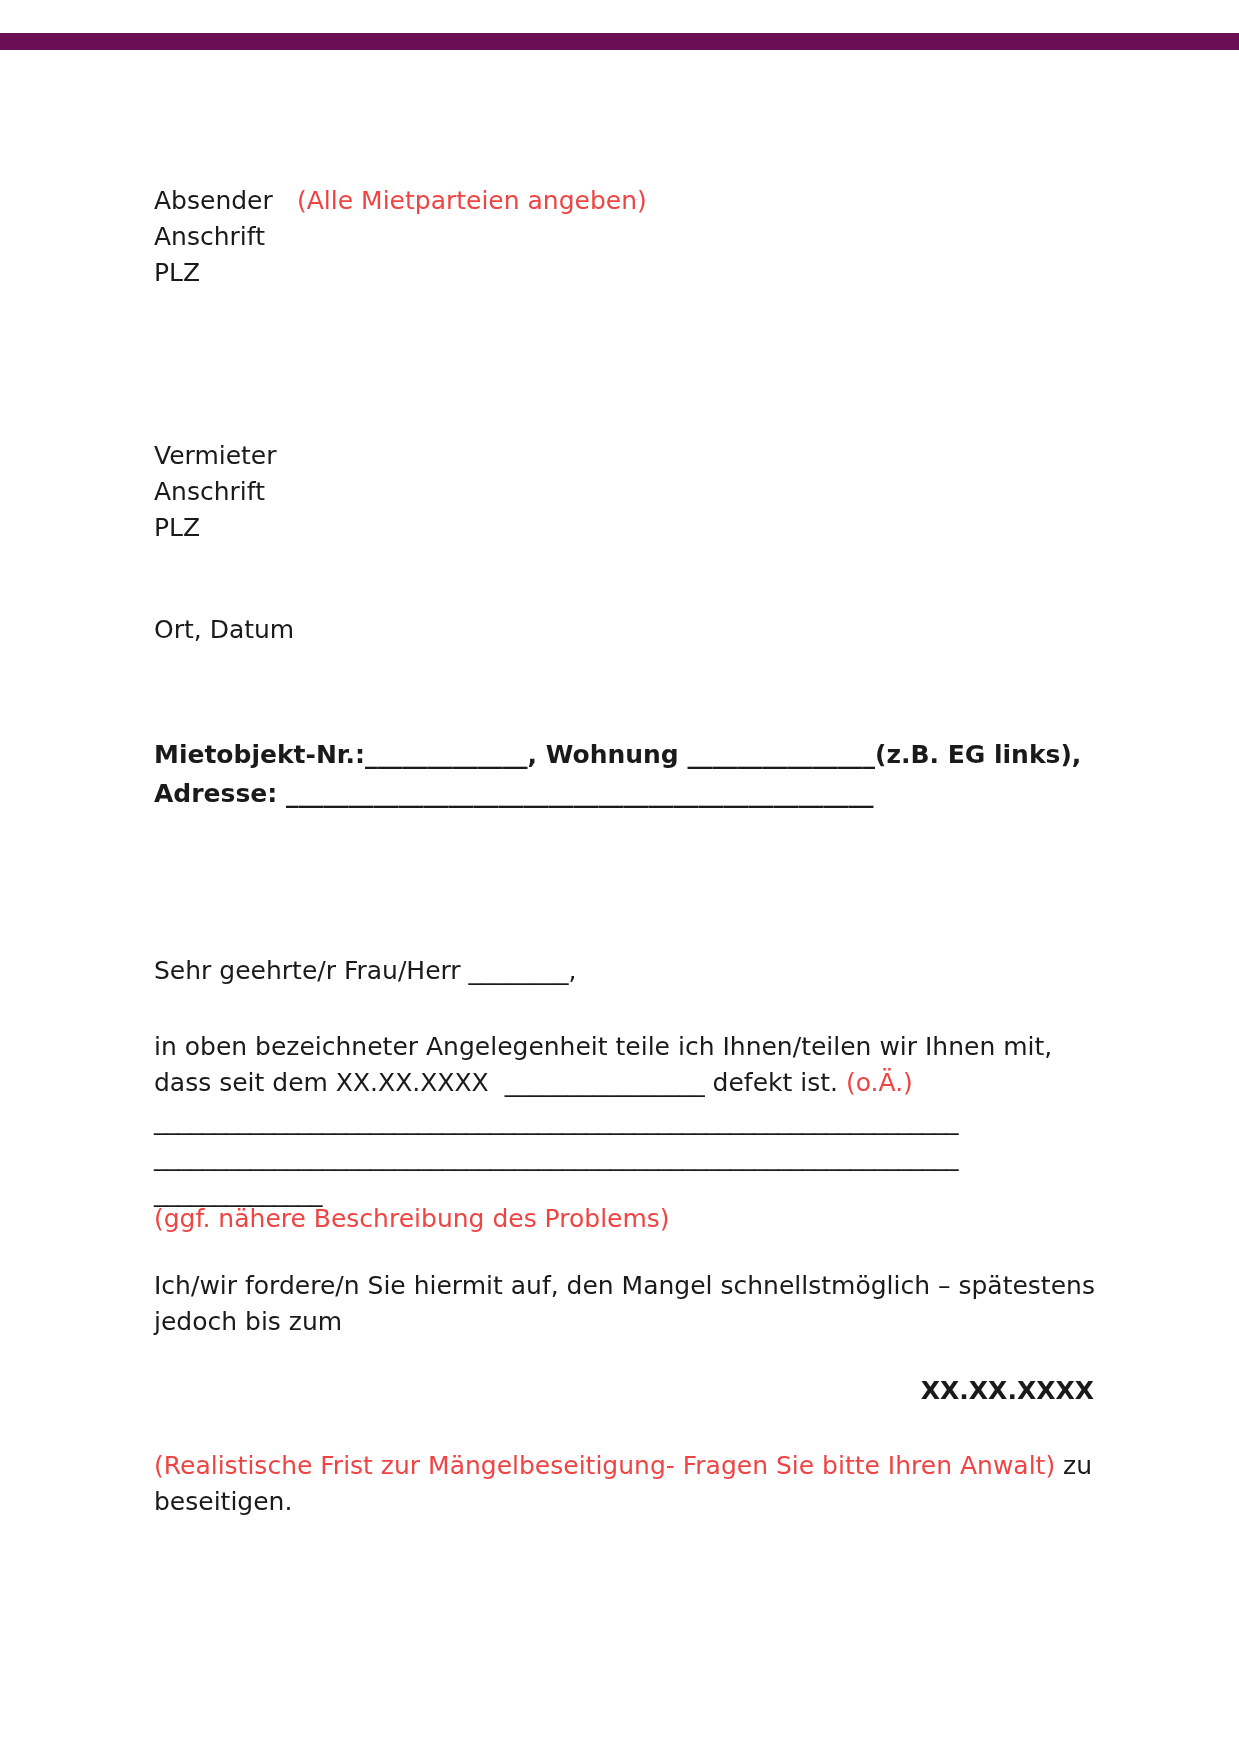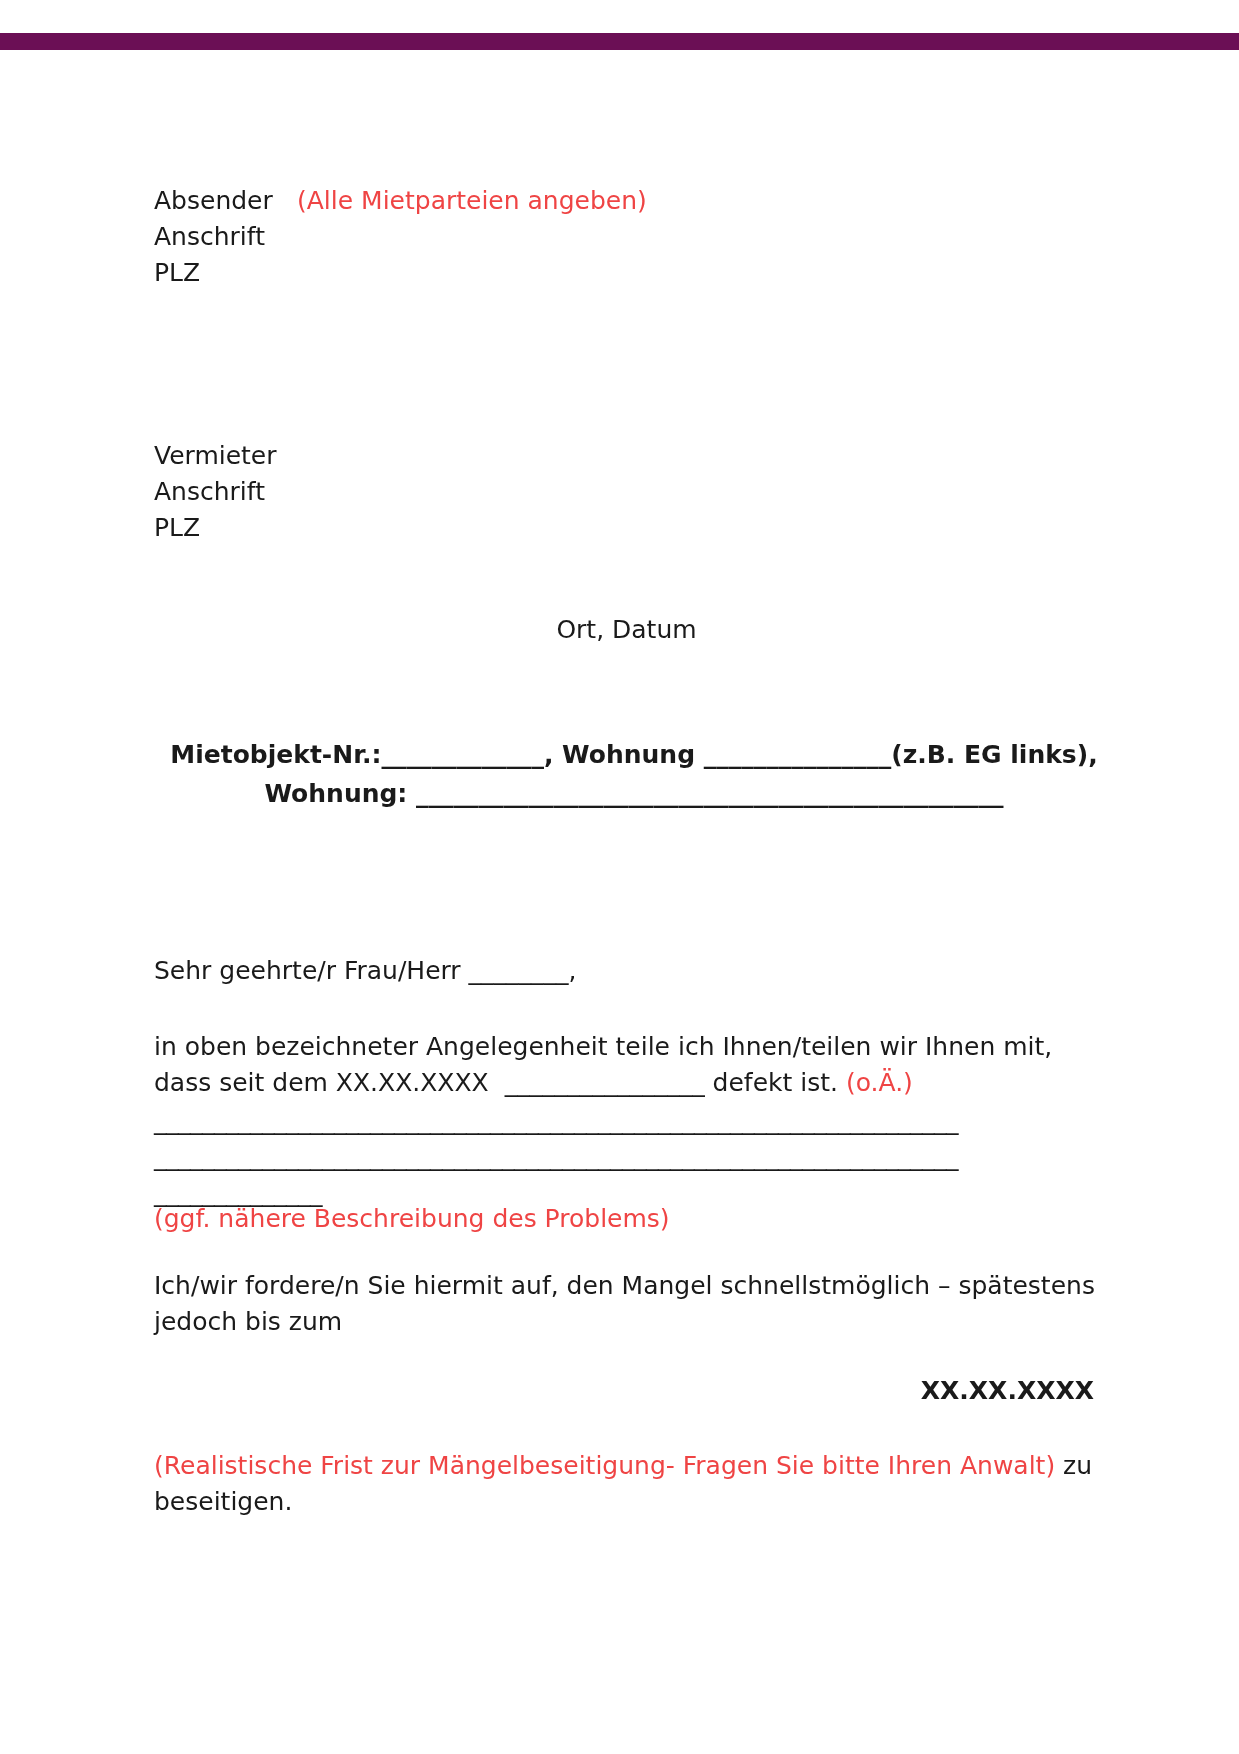--- a/index.html
+++ b/index.html
@@ -54,29 +54,28 @@
   }
   .recipient {
     top: 438px;
     left: 150px;
     width: 600px;
   }
   .place-date {
     top: 612px;
     left: 150px;
     width: 945px;
-    text-align: center;
+    text-align: left;
   }
   .subject {
     top: 735px;
     left: 150px;
     width: 960px;
     font-weight: bold;
     line-height: 39px;
-    text-align: center;
   }
   .salutation {
     top: 953px;
     left: 150px;
     width: 900px;
   }
   .body-1 {
     top: 1029px;
     left: 150px;
     width: 950px;
@@ -137,21 +136,21 @@
     <div>PLZ</div>
   </div>
 
   <div class="block place-date">Ort, Datum</div>
 
   <div class="block subject">
     <div>
       <span>Mietobjekt-Nr.:</span><span>_____________</span><span>, Wohnung </span><span>_______________</span><span>(z.B. EG links),</span>
     </div>
     <div>
-      <span>Wohnung: </span><span class="underline-long">_______________________________________________</span>
+      <span>Adresse: </span><span class="underline-long">_______________________________________________</span>
     </div>
   </div>
 
   <div class="block salutation">Sehr geehrte/r Frau/Herr ________,</div>
 
   <div class="block body-1">
     <div>in oben bezeichneter Angelegenheit teile ich Ihnen/teilen wir Ihnen mit,</div>
     <div>
       <span>dass seit dem XX.XX.XXXX</span>&nbsp;&nbsp;<span>________________</span><span> defekt ist. </span><span class="accent">(o.Ä.)</span>
     </div>

